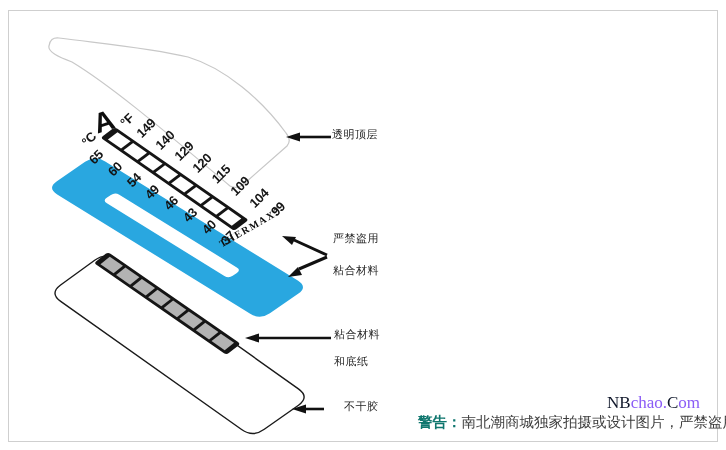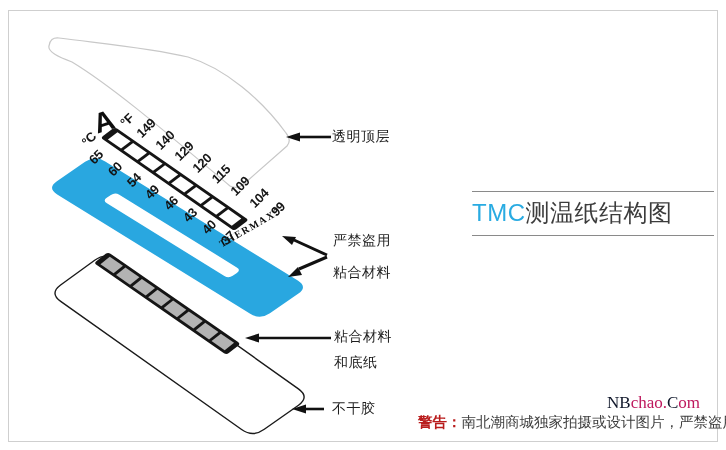--- a/index.html
+++ b/index.html
@@ -30,43 +30,43 @@
   #lbl-c{left:89px;top:139px;}
   #lbl-f{left:127px;top:120px;}
   .letter-a{position:absolute;left:104px;top:122px;transform:translate(-50%,-50%) rotate(-18deg);
         font-weight:bold;font-size:28px;color:#0d0d0d;}
   .thermax{position:absolute;left:249px;top:227px;transform:translate(-50%,-50%) rotate(-30deg);
         font-family:"Liberation Serif",serif;font-weight:bold;font-size:10px;
         letter-spacing:1.5px;color:#0d0d0d;white-space:nowrap;}
   .thermax sup{font-size:7px;letter-spacing:0;}
 
   
-  .ann{position:absolute;font-size:14px;color:#1f1f1f;line-height:1;z-index:6;
+  .ann{position:absolute;font-size:11px;color:#1f1f1f;line-height:1;z-index:6;
        letter-spacing:0.5px;white-space:nowrap;}
   #ann1{left:332px;top:129px;}
   #ann2a{left:333px;top:233px;}
   #ann2b{left:333px;top:265px;}
   #ann3a{left:334px;top:329px;}
   #ann3b{left:334px;top:356px;font-family:Liberation Serif, serif;}
-  #ann4{left:332px;top:401px;}
+  #ann4{left:344px;top:401px;}
 
   
   .title-block{position:absolute;left:472px;top:191px;width:242px;z-index:6;}
   .title-rule{border:none;border-top:1px solid #8a8a8a;margin:0;}
   .title-text{margin:0;padding:5px 0 6px 0;font-size:24px;color:#3c3c3c;
               letter-spacing:0.5px;white-space:nowrap;}
   .title-accent{color:#29abe2;}
 
   
   .watermark{position:absolute;left:607px;top:393px;z-index:6;
              font-family:"Liberation Serif",serif;font-size:17px;white-space:nowrap;}
-  .wm-red{color:#0f172a;} .wm-gray{color:#be185d;}
+  .wm-red{color:#0f172a;} .wm-gray{color:#8b5cf6;}
   .warning{position:absolute;left:418px;top:413px;z-index:6;font-size:14.5px;
            color:#3d3d3d;white-space:nowrap;}
-  .warning .warn-prefix{color:#b91c1c;font-weight:bold;}
+  .warning .warn-prefix{color:#0f766e;font-weight:bold;}
 </style>
 </head>
 <body>
 
 <div class="canvas">
 
   <svg class="sheets" width="726" height="450" viewBox="0 0 726 450">
 
     <path d="M 94.7,260.3 Q 106,252 117.4,260.1 L 298.4,388.9 Q 309.8,397 298.5,405.3
          L 264.3,429.3 Q 253,437.6 241.6,429.5 L 60.7,301.4 Q 49.3,293.3 60.6,285 Z" fill="#ffffff" stroke="#1a1a1a" stroke-width="1.4"></path>
@@ -140,24 +140,19 @@
     <polygon points="292,409 306,404.5 306,413.5" fill="#111"></polygon>
   </svg>
 
   <div class="ann" id="ann1">透明顶层</div>
   <div class="ann" id="ann2a">严禁盗用</div>
   <div class="ann" id="ann2b">粘合材料</div>
   <div class="ann" id="ann3a">粘合材料</div>
   <div class="ann" id="ann3b">和底纸</div>
   <div class="ann" id="ann4">不干胶</div>
 
-  <div class="title-block">
-    <hr class="title-rule">
-    <p class="title-text"><span class="title-accent">TMC</span><span>测温纸结构图</span></p>
-    <hr class="title-rule">
-  </div>
 
   <div class="watermark"><span class="wm-red">NB</span><span class="wm-gray">chao.</span><span class="wm-red">C</span><span class="wm-gray">om</span></div>
 
   <div class="warning"><span class="warn-prefix">警告：</span><span>南北潮商城独家拍摄或设计图片，严禁盗用！</span></div>
 
   <div class="frame"></div>
 </div>
 
 </body></html>

